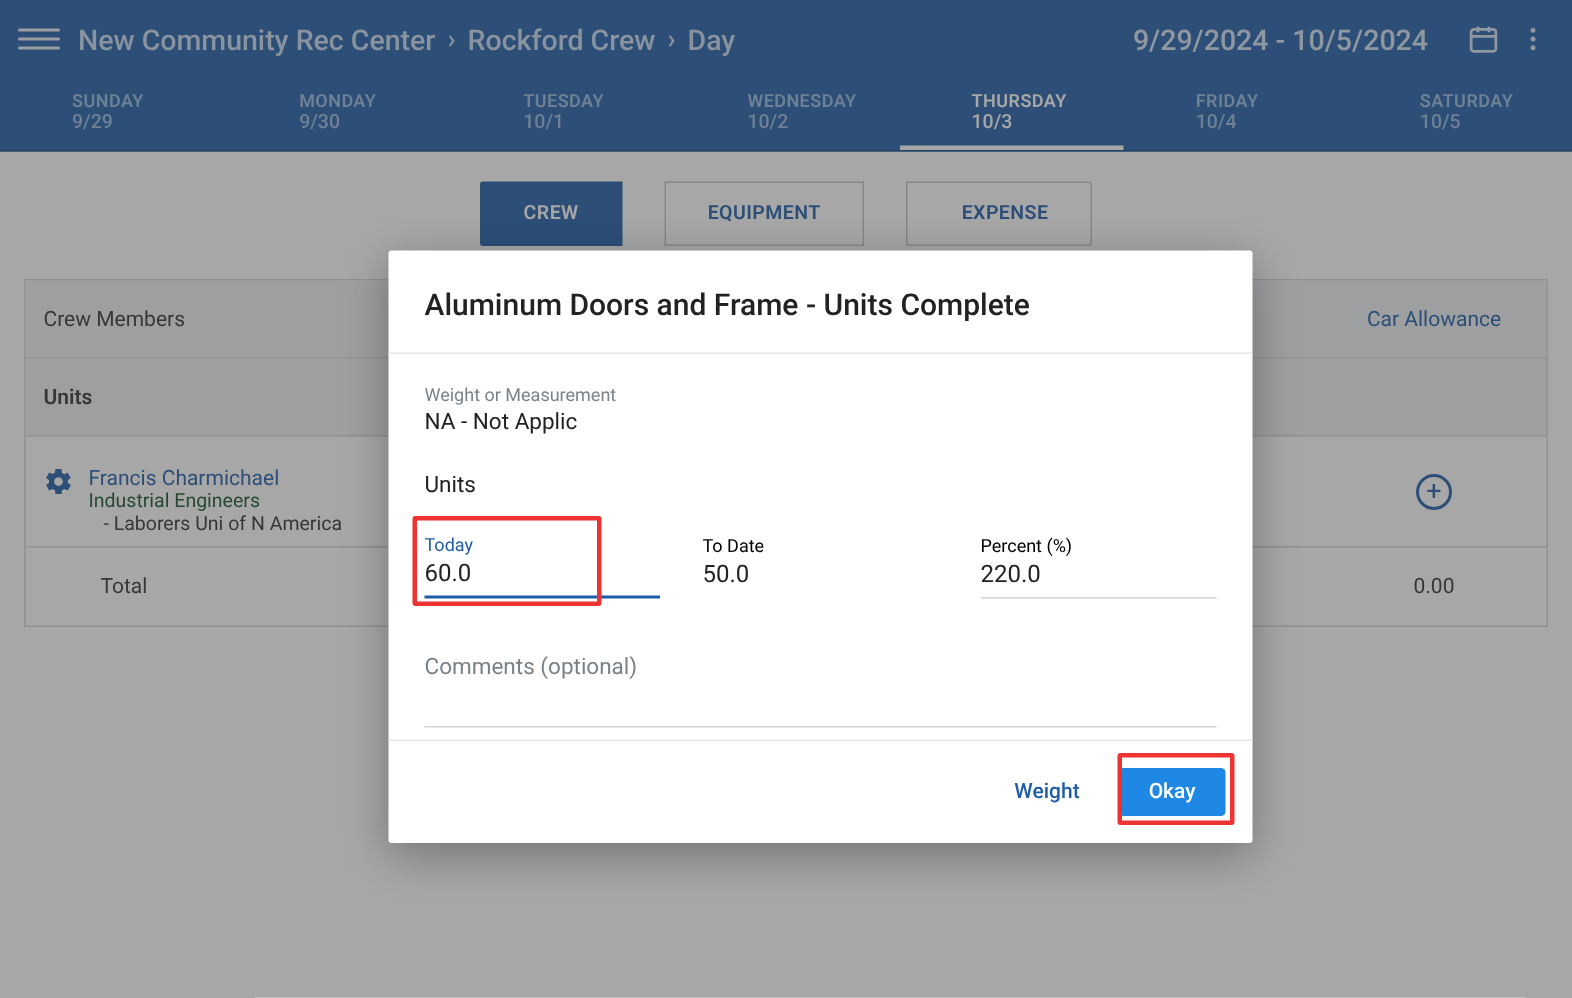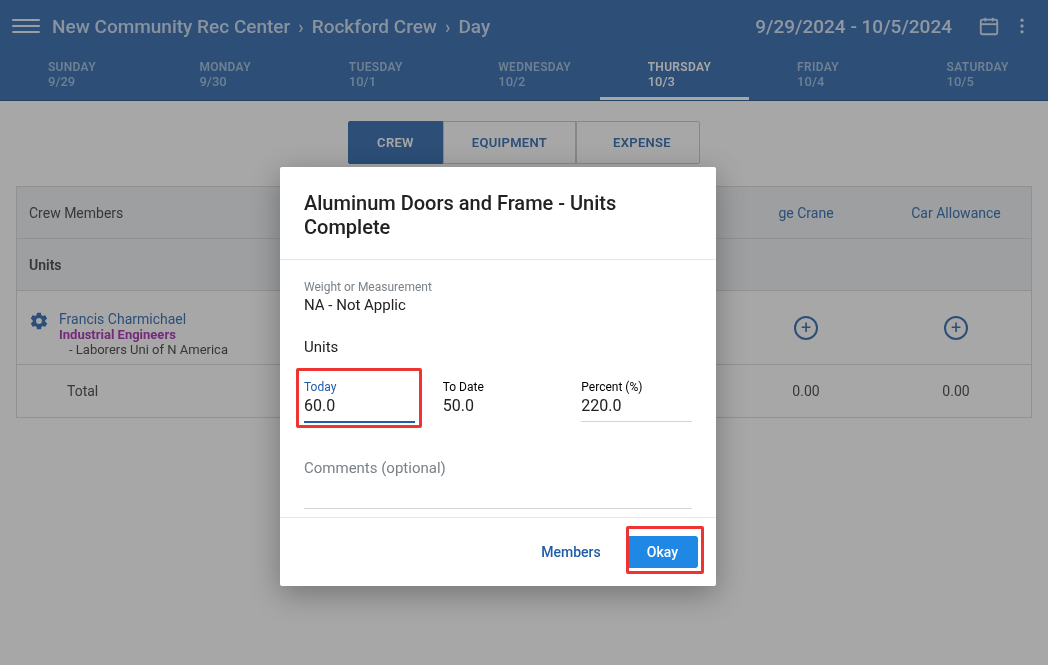--- a/index.html
+++ b/index.html
@@ -13,51 +13,51 @@
   .daterange { font-size: 19px; font-weight: 500; color: #d4e2f2; margin-right: 18px; }
   .cal-icon, .more-icon { color: #d4e2f2; margin-left: 8px; cursor: pointer; }
   .days { background: #1f5da8; display: flex; height: 49px; border-bottom: 1px solid #154780;}
   .day { flex: 1; padding: 8px 0 0 48px; color: #97b9dd; cursor: pointer; position: relative; }
   .day .dname { font-size: 12px; font-weight: 600; letter-spacing: 0.3px; }
   .day .ddate { font-size: 13px; font-weight: 500; }
   .day.active { color: #fff; }
   .day.active::after { content:""; position:absolute; left:0; right:0; bottom:0; height:3px; background:#fff; }
   .day:first-child { padding-left: 48px; }
   .days .day:nth-child(1){padding-left:48px;} .days .day:nth-child(2){padding-left:50px;}
-  .subtabs { display: flex; justify-content: center; margin-top: 20px; }
+  .subtabs { display: flex; justify-content: center; margin-top: 20px; gap: 28px; }
   .subtab { border:1px solid #bfc7cf; padding: 13px 28px; font-size: 13px; font-weight:600; color:#1f5da8; background:#fff; cursor:pointer; letter-spacing:0.3px;}
   .subtab:first-child{border-radius:2px 0 0 2px;}
   .subtab:last-child{border-radius:0 2px 2px 0;padding-left:36px;}
   .subtab.active { background:#1f5da8; color:#fff; border-color:#1f5da8;}
   .table { margin:22px 16px 0 16px; border:1px solid #d3d7db;}
   .table-row { display:flex; align-items:center; border-bottom:1px solid #d3d7db; }
   .table-row:last-child{border-bottom:none;}
   .row-header { background:#edf0f2; height:52px; font-size:14px; color:#333; }
   .cell { padding:0 10px; }
   .cell.members { flex:0 0 340px; padding-left:12px;}
   .cell.col { flex:1; text-align:center; color:#1f5da8; font-size:14px; cursor:pointer;}
   .row-units { background:#edf0f2; height:52px; font-weight:600; font-size:14px; color:#333;}
   .row-person { height:74px; }
   .gear-icon { color:#1f5da8; margin-right:10px; }
   .person { display:flex; align-items:flex-start; padding-top:12px;}
   .person-name { color:#1f5da8; font-size:14px; cursor:pointer;}
-  .person-sub { color:#a21caf; font-size:13px;font-weight:bold; }
+  .person-sub { color:#14532d; font-size:13px; }
   .person-sub2 { color:#333; font-size:13px; padding-left:10px;}
   .addcircle { display:inline-flex; width:24px;height:24px;border:2px solid #1f5da8;border-radius:50%;align-items:center;justify-content:center;color:#1f5da8;font-size:18px;cursor:pointer;}
   .row-total { height:52px; font-size:14px; color:#333;}
   .row-total .cell.members{padding-left:50px;}
   .row-total .cell.col{color:#333;}
   .scrim { position:absolute; inset:0; background:rgba(60,60,60,0.45); }
-  .dialog { position:absolute; left:280px; top:167px; width:436px; background:#fff; box-shadow:0 8px 30px rgba(0,0,0,0.3); border-radius:2px; }
+  .dialog { position:absolute; left:259px; top:167px; width:576px; background:#fff; box-shadow:0 8px 30px rgba(0,0,0,0.3); border-radius:2px; }
   .dialog-title { font-size:20px; font-weight:500; color:#222; padding:24px 24px 20px 24px; border-bottom:1px solid #e4e7ea;}
   .dialog-body { padding: 20px 24px 8px 24px; }
   .field-label { font-size:12px; color:#7a8289; }
   .field-value { font-size:15px; color:#222; margin-top:2px;}
   .section-label { font-size:15px; color:#222; margin-top:24px; font-weight:400;}
-  .units-row { display:flex; gap:28px; margin-top:24px; }
+  .units-row { display:flex; gap:28px; margin-top:24px;align-items:center; }
   .unit-field { flex:1; position:relative;}
   .unit-field .lbl { font-size:12px; color:#000000;}
   .unit-field.active .lbl { color:#1f5da8;}
   .unit-field .val { font-size:16px; color:#222; padding:2px 0 6px 0; border-bottom:1px solid transparent;}
   .unit-field.active .val { border-bottom:2px solid #1f5da8;}
   .unit-field.editable .val { border-bottom:1px solid #cfd4d8;}
   .highlight-red { position:absolute; border:3px solid #e33; border-radius:2px; pointer-events:none;}
   .hl-today { left:-8px; top:-12px; width:126px; height:60px;}
   .comments { margin-top:36px; }
   .comments .lbl { font-size:15px; color:#7a8289;}
@@ -196,17 +196,17 @@
         <div class="lbl">Percent (%)</div>
         <div class="val">220.0</div>
       </div>
     </div>
     <div class="comments">
       <div class="lbl">Comments (optional)</div>
       <div class="comments-line"></div>
     </div>
   </div>
   <div class="dialog-footer" style="position:relative;">
-    <button class="btn-cancel">Members</button>
+    <button class="btn-cancel">Weight</button>
     <button class="btn-okay">Okay</button>
     <div class="highlight-red hl-okay"></div>
   </div>
 </div>
 
 </body></html>

